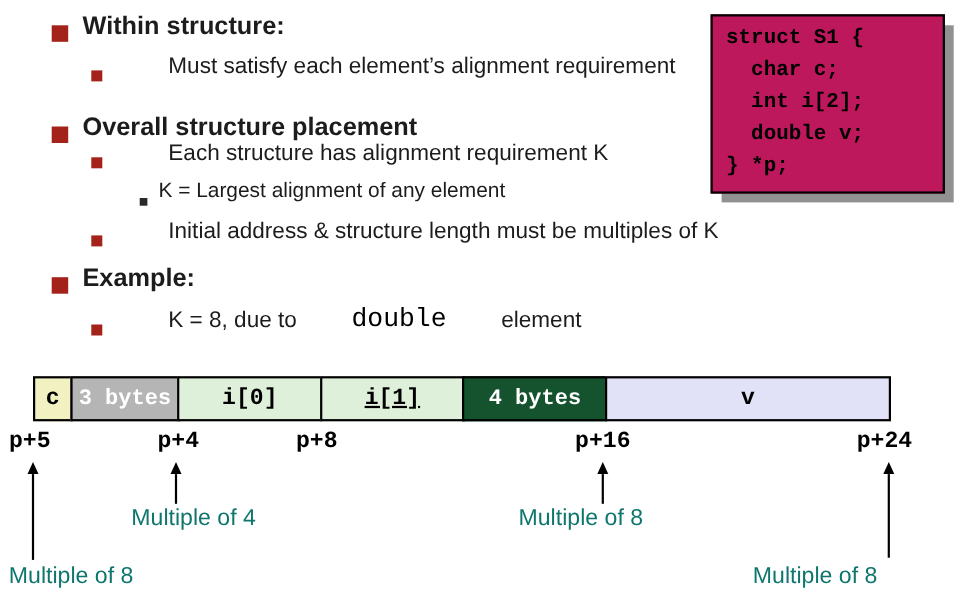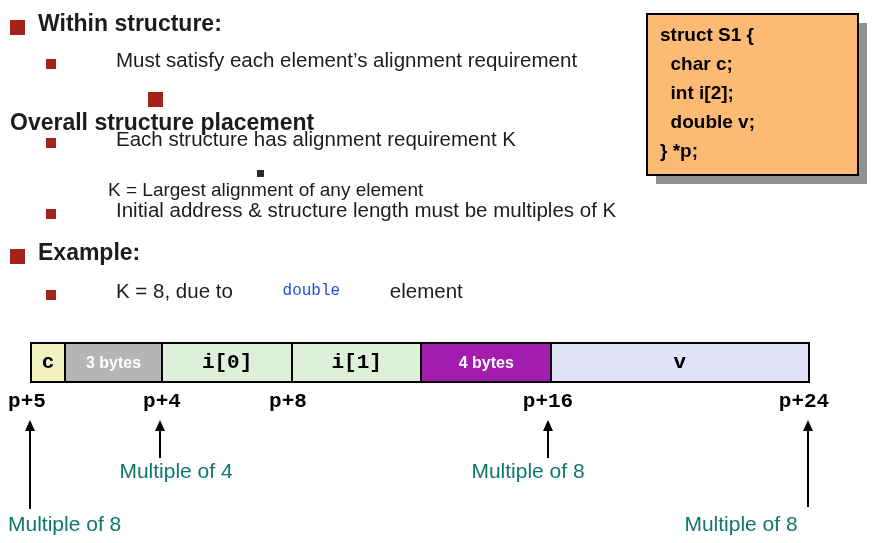--- a/index.html
+++ b/index.html
@@ -7,44 +7,44 @@
   .slide {
     position: relative;
     width: 879px;
     height: 543px;
     background: #ffffff;
     font-family: "Liberation Sans", sans-serif;
     color: #1c1c1c;
     overflow: hidden;
   }
   
-  .line { position: absolute; display: flex; align-items: center; }
+  .line { position: absolute; display: flex; align-items: flex-end; margin-left: 37px; }
   .lvl1 { font-size: 23px; font-weight: bold; line-height: 30px; }
   .lvl2 { font-size: 20.5px; line-height: 28px; gap: 44px; }
   .lvl3 { font-size: 19px; line-height: 26px; }
   .sq { display: inline-block; flex: 0 0 auto; }
   .sq1 { width: 15px; height: 15px; background: #a3231b; margin: 8px 13px 0 0; }
   .sq2 { width: 10px; height: 10px; background: #a3231b; margin: 8px 16px 0 0; }
   .sq3 { width: 7px;  height: 7px;  background: #2a2a2a; margin: 9px 10px 0 0; }
   .k8 span { white-space: pre; }
   .inline-code {
     font-family: "Liberation Mono", monospace;
-    font-size: 16px;
-    color: #1d4ed8;
+    font-size: 24px;
+    color: #000000;
   }
   
   .code-box {
     position: absolute;
     left: 646px; top: 13px;
     width: 213px; height: 163px;
-    background: #fdba74;
+    background: #be185d;
     border: 2.5px solid #000;
     box-shadow: 9px 9px 0 -1px #919191;
     padding: 5px 0 0 12px;
-    font-family: Liberation Sans, sans-serif;
+    font-family: Liberation Mono, monospace;
     font-weight: bold;
     font-size: 19px;
     line-height: 29px;
     color: #000;
   }
   .code-box div { white-space: pre; }
   
   .mem-row {
     position: absolute;
     left: 30px; top: 342px;
@@ -53,22 +53,22 @@
   }
   .cell {
     border: 2.5px solid #000;
     display: flex; align-items: center; justify-content: center;
     font-family: "Liberation Mono", monospace;
     font-weight: bold; font-size: 21px; color: #000;
     margin-left: -2.5px;
   }
   .cell:first-child { margin-left: 0; }
   .cell.gray {
-    font-family: Liberation Sans, sans-serif;
-    font-size: 16px; color: #ffffff;
+    font-family: Liberation Mono, monospace;
+    font-size: 20px; color: #ffffff;
   }
   
   .offset {
     position: absolute; top: 390px;
     transform: translateX(-50%);
     font-family: "Liberation Mono", monospace;
     font-weight: bold; font-size: 21px; color: #000;
     white-space: nowrap;
   }
   
@@ -96,31 +96,31 @@
   <div class="line lvl1" style="left:10px; top:8px;">
     <span class="sq sq1"></span>
     <span>Within structure:</span>
   </div>
 
   <div class="line lvl2" style="left:46px; top:46px;">
     <span class="sq sq2"></span>
     <span>Must satisfy each element’s alignment requirement</span>
   </div>
 
-  <div class="line lvl1" style="left:10px; top:84px;flex-direction:column;">
+  <div class="line lvl1" style="left:10px; top:100px;">
     <span class="sq sq1"></span>
     <span>Overall structure placement</span>
   </div>
 
   <div class="line lvl2" style="left:46px; top:125px;">
     <span class="sq sq2"></span>
     <span>Each structure has alignment requirement K</span>
   </div>
 
-  <div class="line lvl3" style="left:108px; top:161px;flex-direction:column;">
+  <div class="line lvl3" style="left:90px; top:161px;">
     <span class="sq sq3"></span>
     <span>K = Largest alignment of any element</span>
   </div>
 
   <div class="line lvl2" style="left:46px; top:196px;">
     <span class="sq sq2"></span>
     <span>Initial address &amp; structure length must be multiples of K</span>
   </div>
 
   <div class="line lvl1" style="left:10px; top:237px;">
@@ -140,22 +140,22 @@
     <div>  char c;</div>
     <div>  int i[2];</div>
     <div>  double v;</div>
     <div>} *p;</div>
   </div>
 
   <div class="mem-row">
     <div class="cell" style="flex: 1 1 0%; background-color: rgb(241, 241, 193);">c</div>
     <div class="cell gray" style="flex: 3 1 0%; background-color: rgb(181, 181, 181);">3 bytes</div>
     <div class="cell" style="flex: 4 1 0%; background-color: rgb(223, 240, 218);">i[0]</div>
-    <div class="cell" style="flex: 4 1 0%; background-color: rgb(223, 240, 218);">i[1]</div>
-    <div class="cell gray" style="flex: 4 1 0%; background-color: #a21caf;">4 bytes</div>
+    <div class="cell" style="flex: 4 1 0%; background-color: rgb(223, 240, 218); text-decoration: underline;">i[1]</div>
+    <div class="cell gray" style="flex: 4 1 0%; background-color: #14532d;">4 bytes</div>
     <div class="cell" style="flex: 8 1 0%; background-color: rgb(225, 225, 247);">v</div>
   </div>
 
   <div class="offset" style="left:27px;">p+5</div>
   <div class="offset" style="left:162px;">p+4</div>
   <div class="offset" style="left:288px;">p+8</div>
   <div class="offset" style="left:548px;">p+16</div>
   <div class="offset" style="left:804px;">p+24</div>
 
   <div class="arrow" style="left:24px; top:420px; height:89px;">

